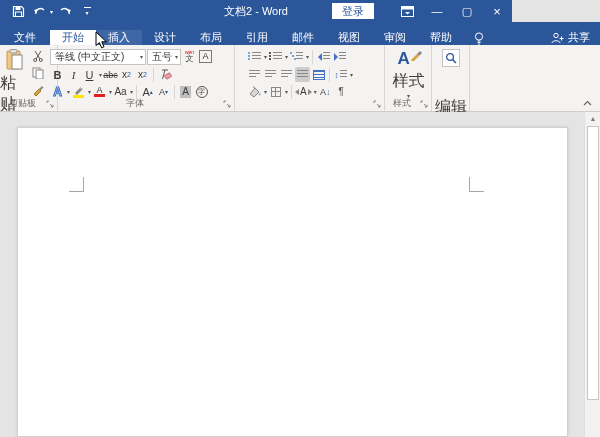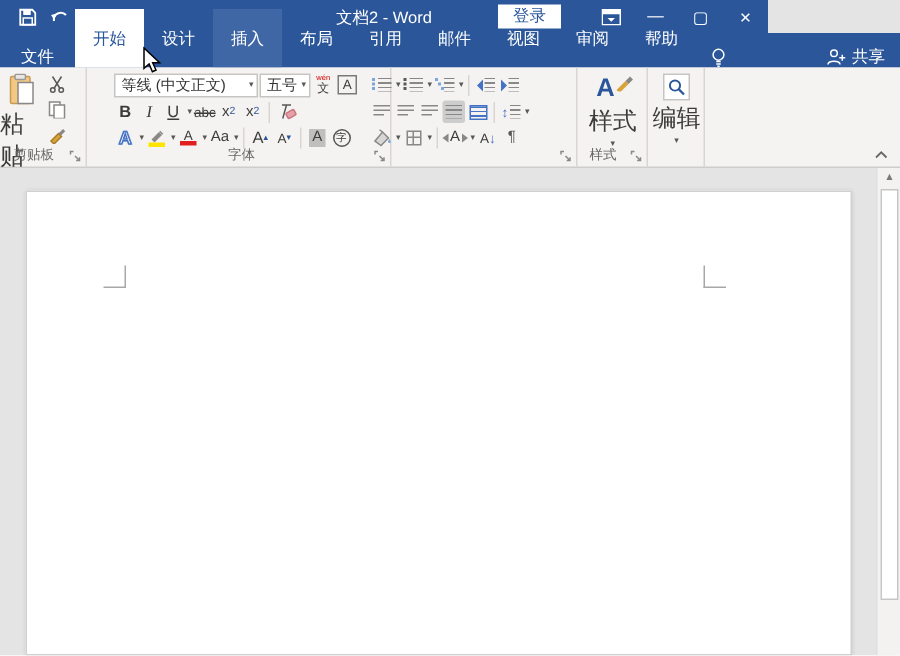--- a/index.html
+++ b/index.html
@@ -13,21 +13,21 @@
   .qat .qbtn { width:20px; height:18px; display:flex; align-items:center; justify-content:center; }
   .qat .mini-dd { font-size:6px; margin-left:-2px; }
   .title { position:absolute; left:0; right:0; text-align:center; font-size:11px; color:#fff; pointer-events:none; }
   .tb-right { position:absolute; right:0; top:0; height:22px; display:flex; align-items:center; }
   .signin { background:#fff; color:#2b579a; font-size:11px; border:none; padding:2px 10px; margin-right:18px; height:16px; line-height:12px; cursor:default; }
   .winbtn { width:30px; height:22px; display:flex; align-items:center; justify-content:center; color:#fff; font-size:11px; }
   .winbtn.close { font-size:13px; }
 
   
   .tabrow { position:absolute; left:0; top:22px; width:600px; height:23px; background:#2b579a; display:flex; align-items:flex-end; color:#fff; font-size:11px; }
-  .tab { display:flex; align-items:center; padding:12px 12px; white-space:nowrap; }
+  .tab { display:flex; align-items:center; padding:0 12px; white-space:nowrap; }
   .tab.file { padding:0 14px; }
   .tab.active { background:#fff; color:#2b579a; }
   .tab.hover { background:#3f66a5; }
   .tab-spacer { flex:1; }
   .tellme { display:flex; align-items:center; gap:4px; padding:0 10px; }
   .share { display:flex; align-items:center; gap:4px; padding:0 10px 0 4px; }
 
   
   .ribbon { position:absolute; left:0; top:45px; width:600px; height:67px; background:#f4f3f1; border-bottom:1px solid #cfcdcb; }
   .group { position:absolute; top:0; height:66px; border-right:1px solid #d9d6d2; }
@@ -145,22 +145,22 @@
       </div>
       <div class="winbtn">—</div>
       <div class="winbtn">▢</div>
       <div class="winbtn close">×</div>
     </div>
   </div>
 
   <div class="tabrow">
     <div class="tab file">文件</div>
     <div class="tab active">开始</div>
+    <div class="tab hover">插入</div>
     <div class="tab">设计</div>
-    <div class="tab hover">插入</div>
     <div class="tab">布局</div>
     <div class="tab">引用</div>
     <div class="tab">邮件</div>
     <div class="tab">视图</div>
     <div class="tab">审阅</div>
     <div class="tab">帮助</div>
     <div class="tellme">
       <span>
         <svg width="10" height="13" viewBox="0 0 10 13">
             <circle cx="5" cy="4.5" r="3.6" fill="none" stroke="#fff"></circle>
@@ -219,21 +219,21 @@
         </div>
       </div>
       <div class="glabel">剪贴板</div>
       <div class="launcher">
         <svg width="9" height="9" viewBox="0 0 9 9">
             <path d="M1 3 V1 h2 M4 4 l3 3 M7 4.8 V7 H4.8" fill="none" stroke="#8a8886"></path>
           </svg>
       </div>
     </div>
 
-    <div class="group" style="left:74px; width:187px;">
+    <div class="group" style="left:48px; width:187px;">
       <div class="rows">
         <div class="r first">
           <div class="combo" style="width:96px;">
             <span style="white-space:nowrap;overflow:hidden;">等线 (中文正文)</span>
             <span class="dd">▾</span>
           </div>
           <div class="combo" style="width:34px;">
             <span>五号</span>
             <span class="dd">▾</span>
           </div>
@@ -426,21 +426,21 @@
       </div>
       <div class="glabel">样式</div>
       <div class="launcher">
         <svg width="9" height="9" viewBox="0 0 9 9">
             <path d="M1 3 V1 h2 M4 4 l3 3 M7 4.8 V7 H4.8" fill="none" stroke="#8a8886"></path>
           </svg>
       </div>
     </div>
 
     <div class="group" style="left:432px; width:38px;">
-      <div class="big" style="width:38px;">
+      <div class="big" style="width:38px;gap:28px;">
         <span style="border:1px solid #c6c4c2;background:#fff;padding:2px;">
           <svg width="12" height="12" viewBox="0 0 12 12">
               <circle cx="5" cy="5" r="3.4" fill="none" stroke="#2b579a" stroke-width="1.3"></circle>
               <path d="M7.6 7.6 L11 11" stroke="#2b579a" stroke-width="1.5"></path>
             </svg>
         </span>
         <span class="blabel">编辑</span>
         <span class="dd">▾</span>
       </div>
     </div>

